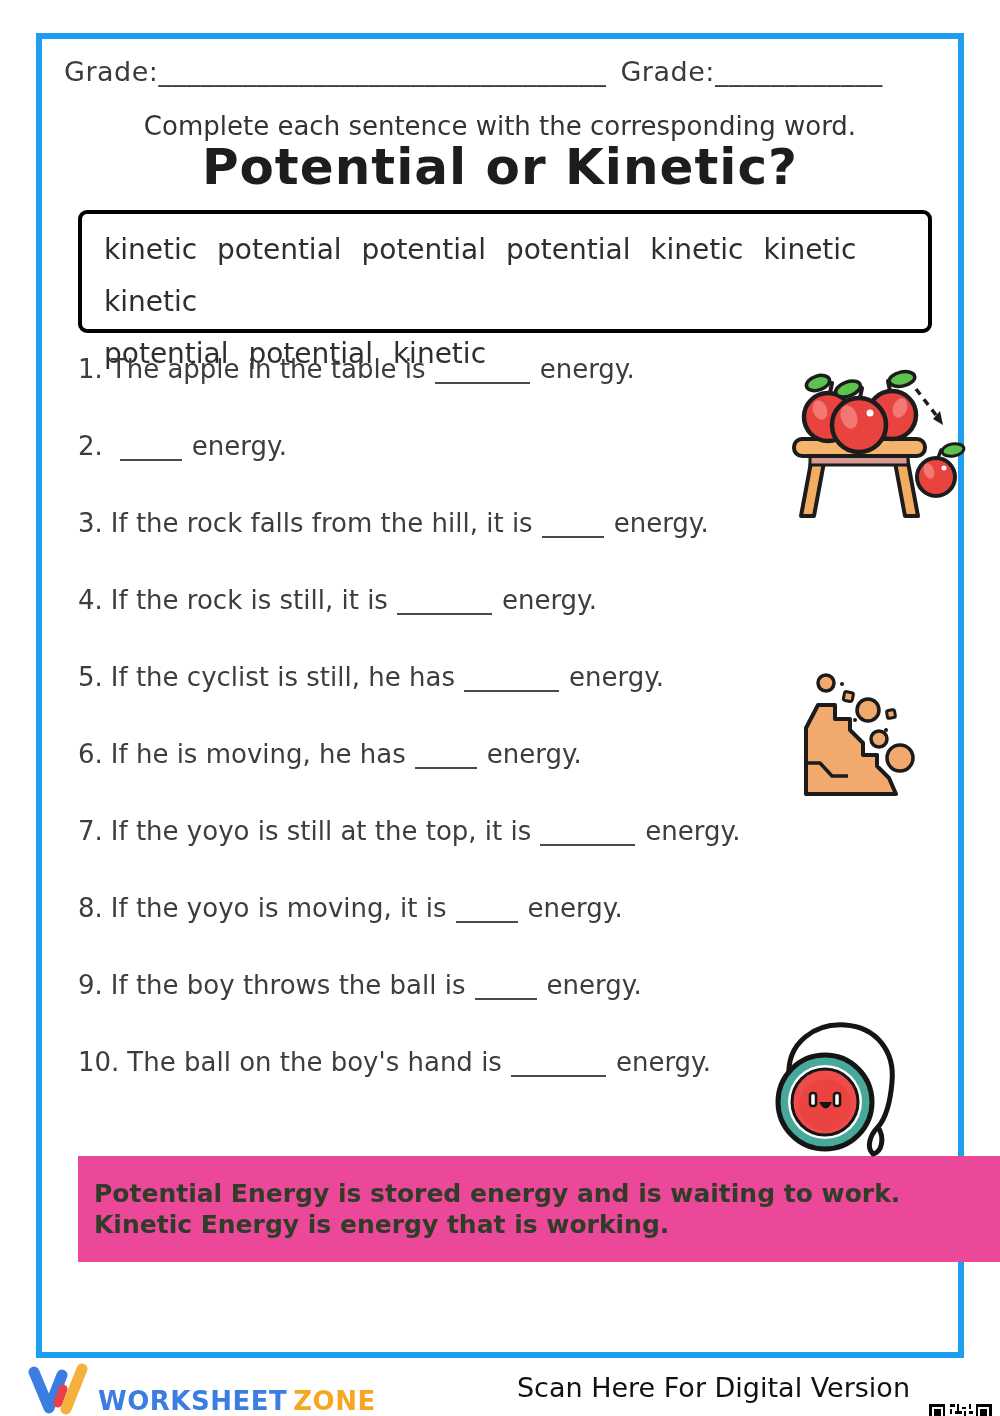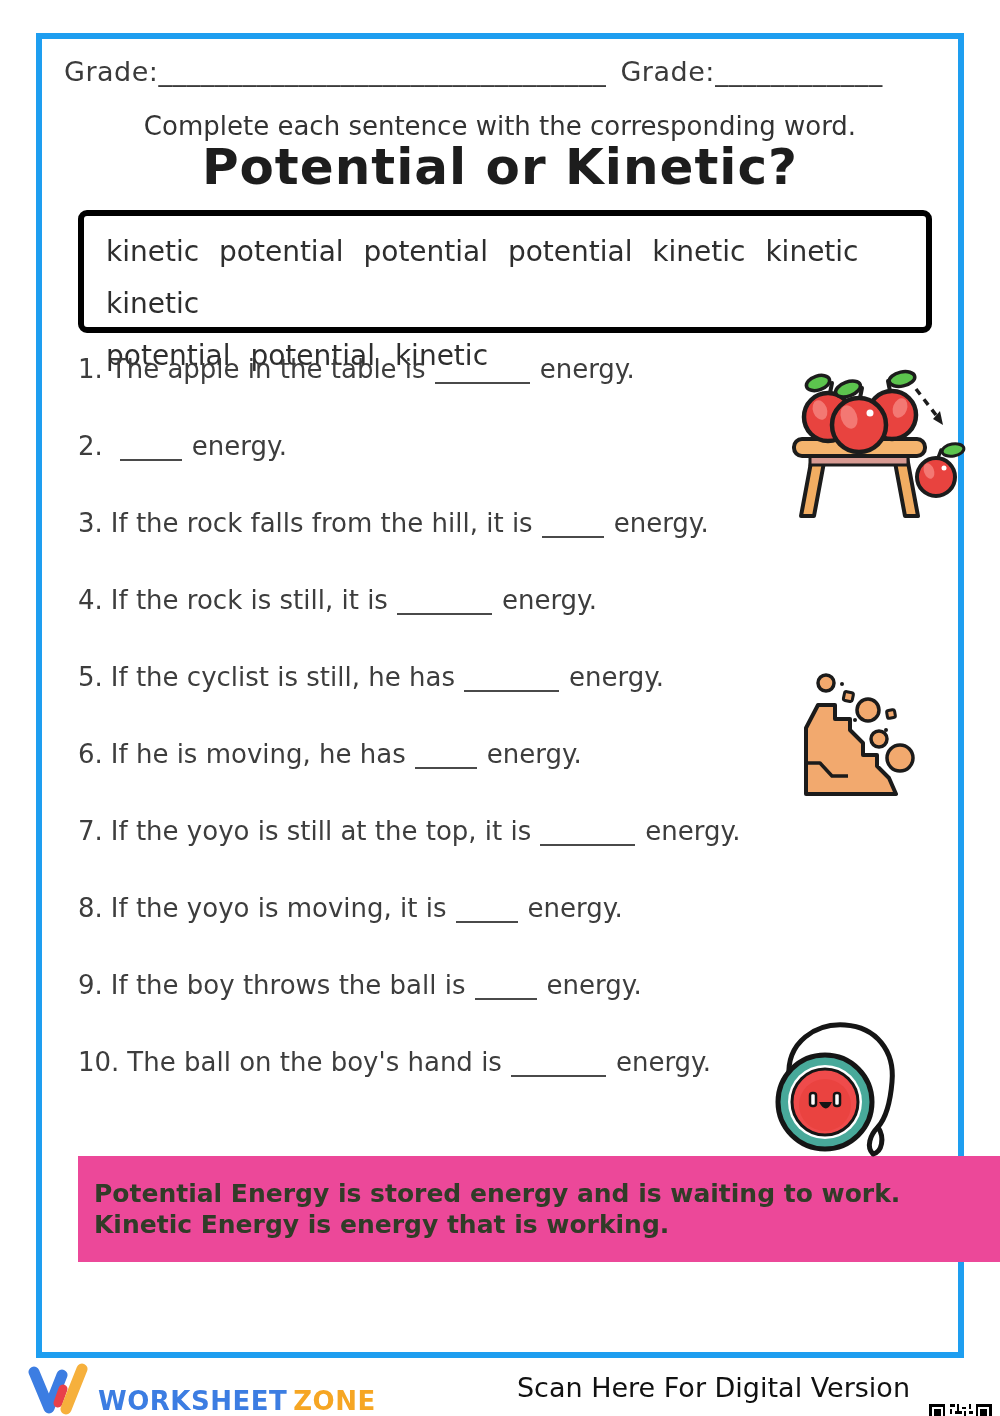--- a/index.html
+++ b/index.html
@@ -15,21 +15,21 @@
   .name-row .lbl { flex:0 0 auto; }
   .name-row .fill { overflow:hidden; }
   .grade-group { margin-left:14px; display:flex; }
 
   .instruction { position:absolute; left:0; top:111px; width:1000px; text-align:center;
     font-size:26px; color:#333; z-index:2; }
   .title { position:absolute; left:0; top:138px; width:1000px; text-align:center;
     font-size:50px; font-weight:800; color:#1d1d1d; letter-spacing:1px; z-index:2; }
 
   .word-bank { position:absolute; left:78px; top:210px; width:854px; height:123px;
-    border:6px solid #000000; border-radius:9px; padding:10px 22px; z-index:2; background:#fff; }
+    border:4px solid #000000; border-radius:9px; padding:10px 22px; z-index:2; background:#fff; }
   .word-bank .wb-line { font-size:28px; color:#2e2e2e; line-height:52px; word-spacing:11px; }
 
   .questions { position:absolute; left:78px; top:352px; width:720px; z-index:2; }
   .q-row { height:77px; font-size:26px; color:#3d3d3d; white-space:nowrap; display:flex; align-items:flex-start; line-height:34px; }
   .q-num { margin-right:8px; }
   .blank { display:inline-block; height:26px; border-bottom:2px solid #4a4a4a;
     margin:0 10px 0 9px; transform:translateY(6px); }
   .blank[data-size="long"] { width:95px; }
   .blank[data-size="short"] { width:62px; }
 

